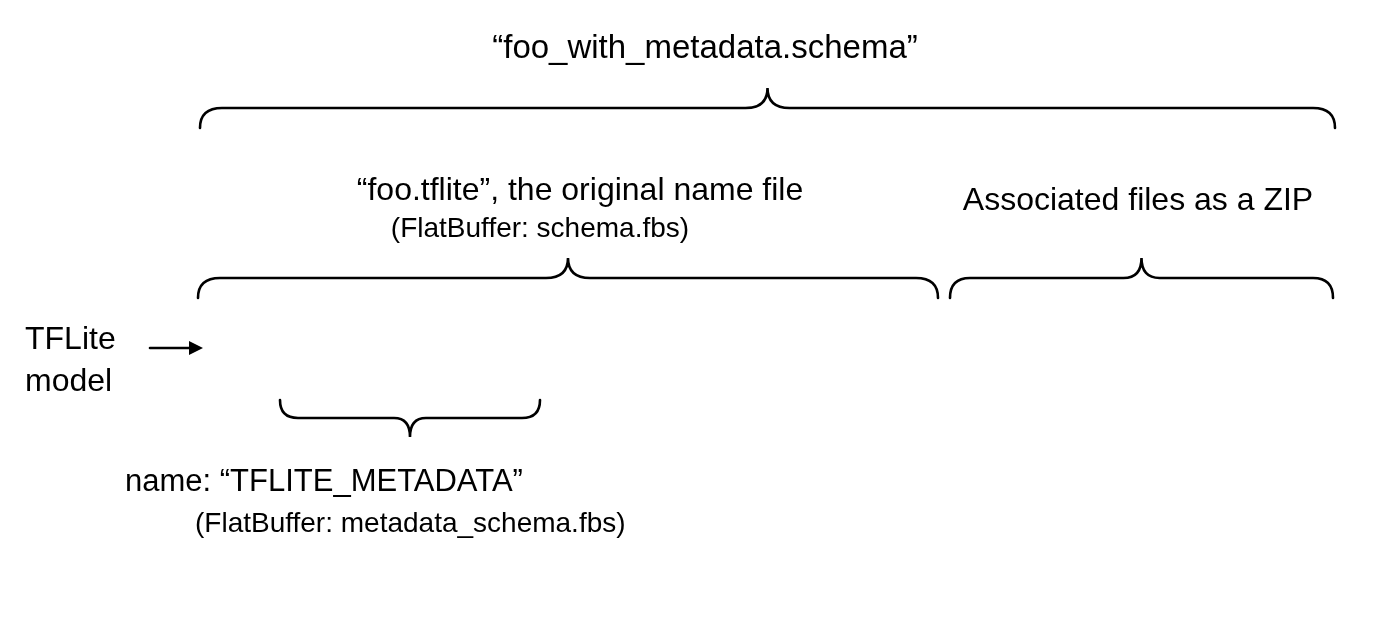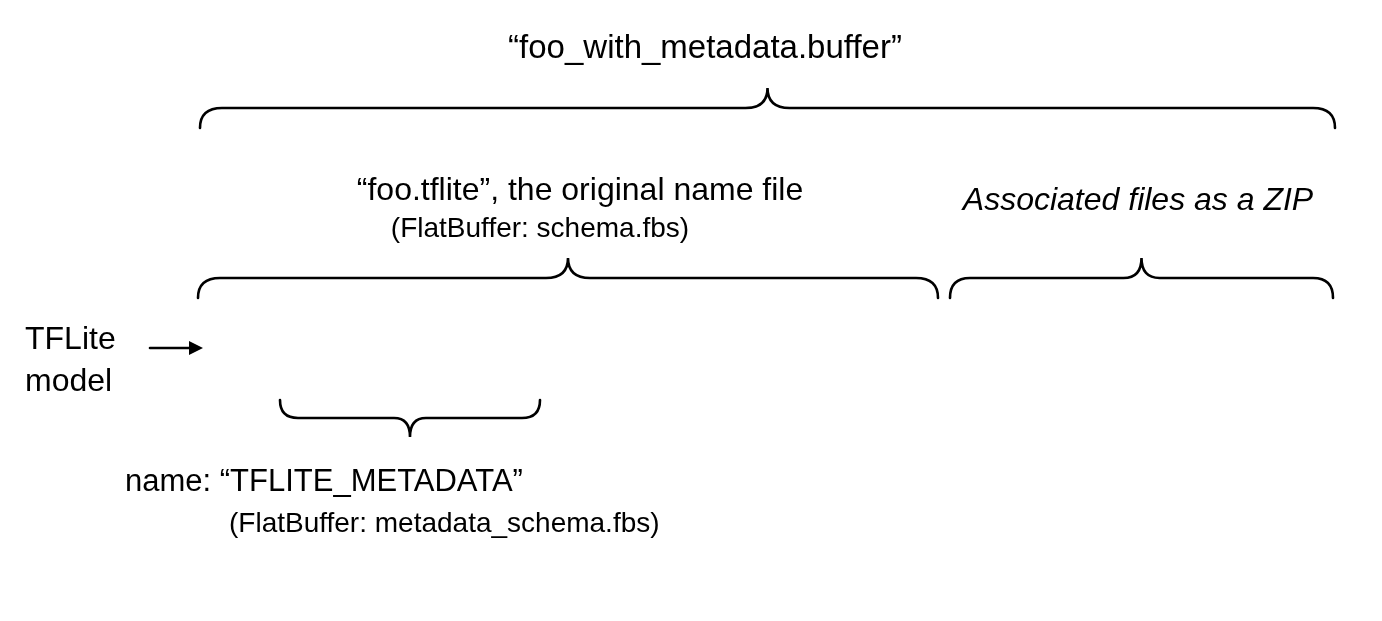--- a/index.html
+++ b/index.html
@@ -27,21 +27,20 @@
     left: 580px; top: 171px;
     font-size: 32px;
   }
   .model-file-sublabel {
     left: 540px; top: 212px;
     font-size: 28px;
   }
   .assoc-label {
     left: 1138px; top: 181px;
     font-size: 32px;
-    font-style: italic;
   }
   .side-label {
     left: 25px; top: 317px;
     font-size: 32px;
     line-height: 42px;
   }
 
   svg.brace, svg.arrow { overflow: visible; display: block; }
   svg path, svg line {
     fill: none;
@@ -79,30 +78,30 @@
   .seg-3 { width: 35.73%; }
   .seg-4 { width: 16.98%; }
   .seg-5 { width: 17.60%; letter-spacing: 3px; font-weight: bold; }
 
   .note {
     left: 125px; top: 460px;
     font-size: 31px;
     line-height: 42px;
   }
   .note .sub {
-    margin-left: 104px;
+    margin-left: 70px;
     font-size: 28px;
   }
 </style>
 </head>
 <body>
 
 <div class="canvas">
 
-  <div class="abs centered title">“foo_with_metadata.buffer”</div>
+  <div class="abs centered title">“foo_with_metadata.schema”</div>
 
   <svg class="abs brace brace-outer" width="1135" height="40" viewBox="0 0 1135 40">
     <path d="M 0 40 Q 0 20 22 20 L 545.5 20 Q 567.5 20 567.5 0 Q 567.5 20 589.5 20 L 1113 20 Q 1135 20 1135 40"></path>
   </svg>
 
   <div class="abs centered model-file-label">“foo.tflite”, the original name file</div>
   <div class="abs centered model-file-sublabel">(FlatBuffer: schema.fbs)</div>
   <div class="abs centered assoc-label">Associated files as a ZIP</div>
 
   <svg class="abs brace brace-model" width="740" height="40" viewBox="0 0 740 40">

